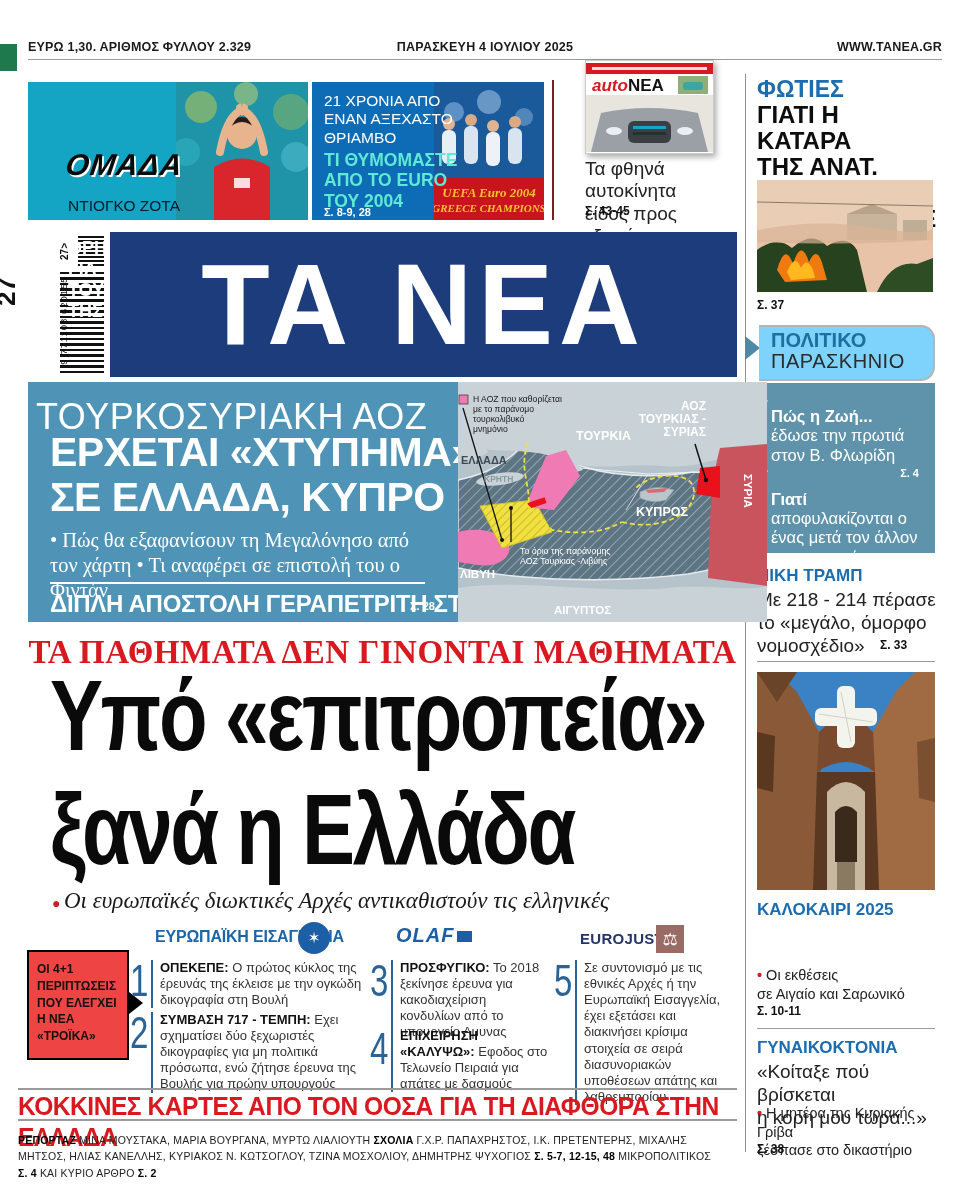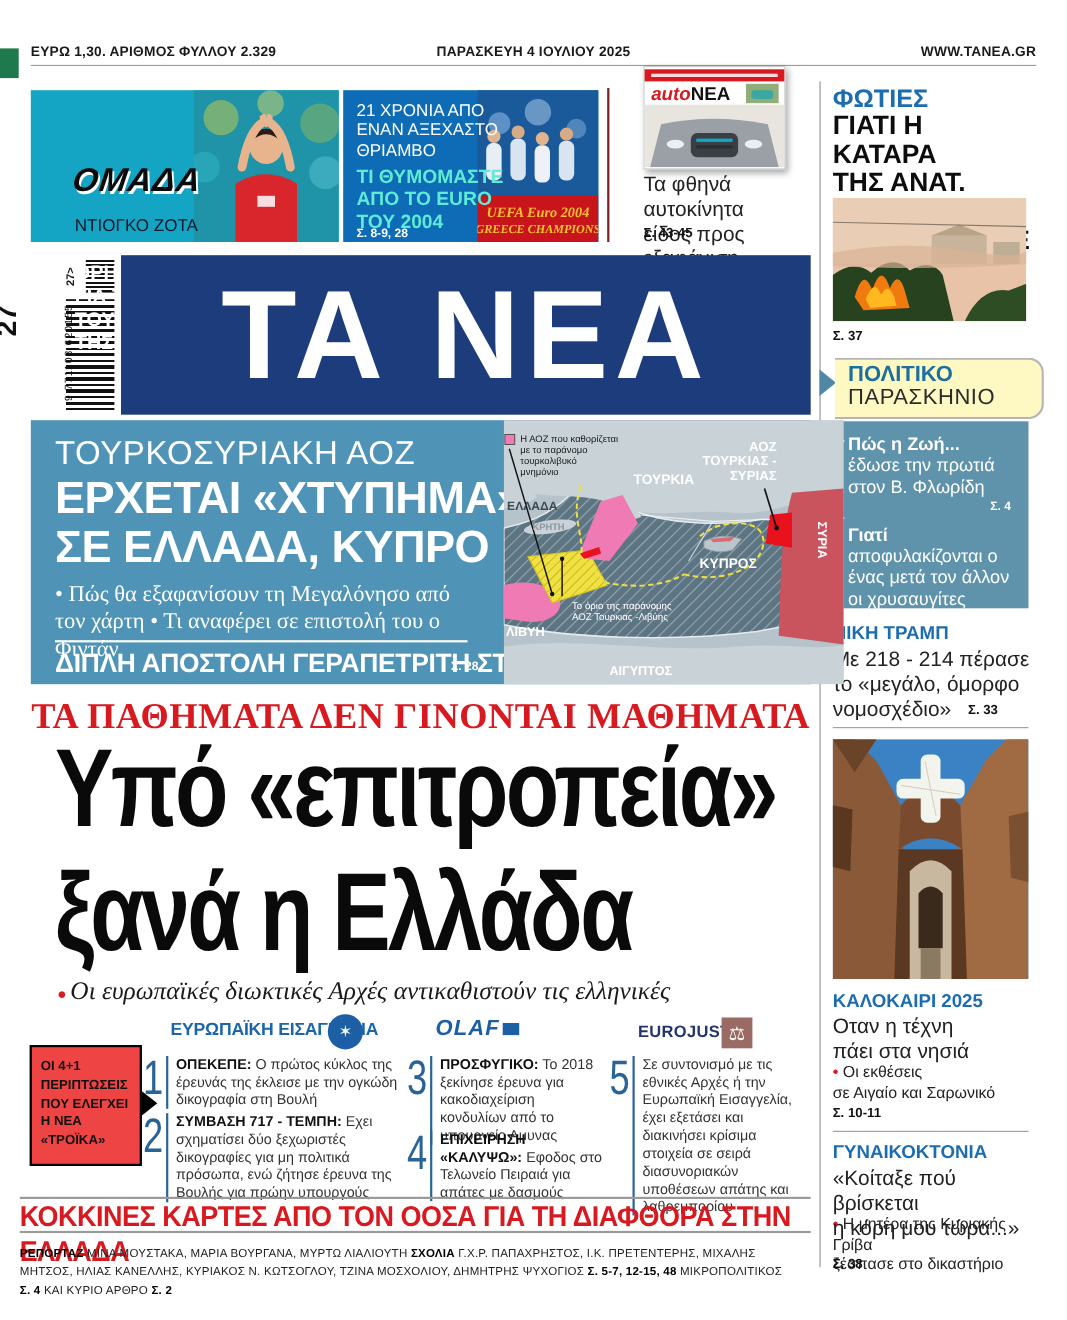--- a/index.html
+++ b/index.html
@@ -60,30 +60,30 @@
   .rc-page{font-size:12px;font-weight:800;color:#111;}
   .rc-divider{left:757px;width:178px;height:1px;background:#9a9a9a;}
   .bullet-red{font-size:14.5px;color:#222;line-height:1.28;white-space:pre-line;}
   .bullet-red::before{content:"• ";color:#d8191f;font-weight:800;}
 
   .fires-kicker{top:76px;}
   .fires-title{top:102px;}
   .fires-photo{left:757px;top:180px;}
   .fires-page{top:298px;}
 
-  .politiko-label{left:759px;top:325px;width:160px;height:46px;background:#fef9c3;
-     border:2px solid #b5b5b5;border-left:none;border-radius:0 14px 14px 0;padding:3px 16px 3px 12px;}
+  .politiko-label{left:759px;top:325px;width:160px;height:46px;background:#7dd3fc;
+     border:2px solid #b5b5b5;border-left:none;border-radius:0 14px 14px 0;padding:3px 2px 3px 12px;}
   .politiko-l1{font-size:20px;font-weight:800;color:#1c6f9e;line-height:1.05;}
   .politiko-l2{font-size:20px;color:#2b2b2b;line-height:1.05;letter-spacing:.5px;}
   .politiko-arrow{left:745px;top:336px;width:0;height:0;border-top:12px solid transparent;
      border-bottom:12px solid transparent;border-left:15px solid #4f88a5;}
   .politiko-box{left:757px;top:383px;width:178px;height:170px;background:#5e93ab;
      padding:12px 10px 0 14px;box-sizing:border-box;color:#fff;}
   .pol-item{margin-bottom:10px;font-size:16.5px;line-height:1.17;}
-  .pol-lead{font-weight:800;}
+  .pol-lead{font-weight:800;margin-top:12px;}
   .pol-lead.block{display:block;}
   .pol-page{display:block;text-align:right;font-size:11px;font-weight:800;margin-top:2px;padding-right:6px;}
   .pol-notch1,.pol-notch2{left:757px;width:0;height:0;border-top:9px solid transparent;
      border-bottom:9px solid transparent;border-left:11px solid #fff;}
   .pol-notch1{top:392px;} .pol-notch2{top:462px;}
 
   .trump-kicker{top:566px;}
   .trump-title{top:588px;}
   .trump-page{top:638px;left:880px;}
   .div-trump{top:661px;}
@@ -101,21 +101,21 @@
   .fem-page{top:1142px;}
 
   
   .masthead{left:110px;top:232px;width:627px;height:145px;background:#1d3c7c;
      display:flex;align-items:center;justify-content:center;}
   .masthead-title{color:#fff;font-size:112px;font-weight:800;letter-spacing:6px;
      transform:scale(1,1.02);line-height:1;}
 
   
   .aoz{left:28px;top:382px;width:709px;height:240px;background:#4f94b6;}
-  .aoz-kicker{left:22px;top:14px;font-size:30px;font-weight:400;color:#fff;letter-spacing:.5px;}
+  .aoz-kicker{left:8px;top:14px;font-size:36px;font-weight:400;color:#fff;letter-spacing:.5px;}
   .aoz-title{left:22px;top:48px;font-size:41px;font-weight:800;color:#fff;line-height:1.1;white-space:pre-line;letter-spacing:-.5px;}
   .aoz-bullets{left:22px;top:146px;width:380px;font-size:20.5px;color:#fff;line-height:1.22;
      font-family:"Liberation Serif",serif;}
   .aoz-rule{left:22px;top:200px;width:375px;height:2px;background:#fff;}
   .aoz-footer{left:22px;top:208px;font-size:24px;font-weight:800;color:#fff;letter-spacing:-.3px;}
   .aoz-footer-page{left:382px;top:218px;font-size:11px;font-weight:800;color:#fff;}
   .aoz-map{left:430px;top:0;}
 
   
   .main-kicker{left:28px;top:634px;width:709px;text-align:center;
@@ -325,22 +325,20 @@
     </g>
     <g stroke="#c8c0b0" stroke-width="1" opacity=".7">
       <line x1="84" y1="20" x2="94" y2="70"></line>
         <line x1="62" y1="42" x2="116" y2="50"></line>
     </g>
     <path d="M0,0 L40,0 L20,30 Z" fill="#6a4428"></path>
     <path d="M0,60 L18,64 L16,120 L0,116 Z" fill="#5a3820"></path>
     <path d="M160,70 L178,66 L178,130 L162,126 Z" fill="#7a5030"></path>
   </svg>
   <div class="abs rc kicker-blue sm summer-kicker">ΚΑΛΟΚΑΙΡΙ 2025</div>
-  <div class="abs rc rc-text summer-title">Οταν η τέχνη
-πάει στα νησιά</div>
   <div class="abs rc bullet-red summer-bullet">Οι εκθέσεις
 σε Αιγαίο και Σαρωνικό</div>
   <div class="abs rc rc-page summer-page">Σ. 10-11</div>
   <div class="abs rc-divider div-summer"></div>
 
   <div class="abs rc kicker-blue sm fem-kicker">ΓΥΝΑΙΚΟΚΤΟΝΙΑ</div>
   <div class="abs rc bullet-red fem-bullet">Η μητέρα της Κυριακής Γρίβα
 ξέσπασε στο δικαστήριο</div>
   <div class="abs rc rc-text fem-title">«Κοίταξε πού βρίσκεται
 η κόρη μου τώρα...»</div>

